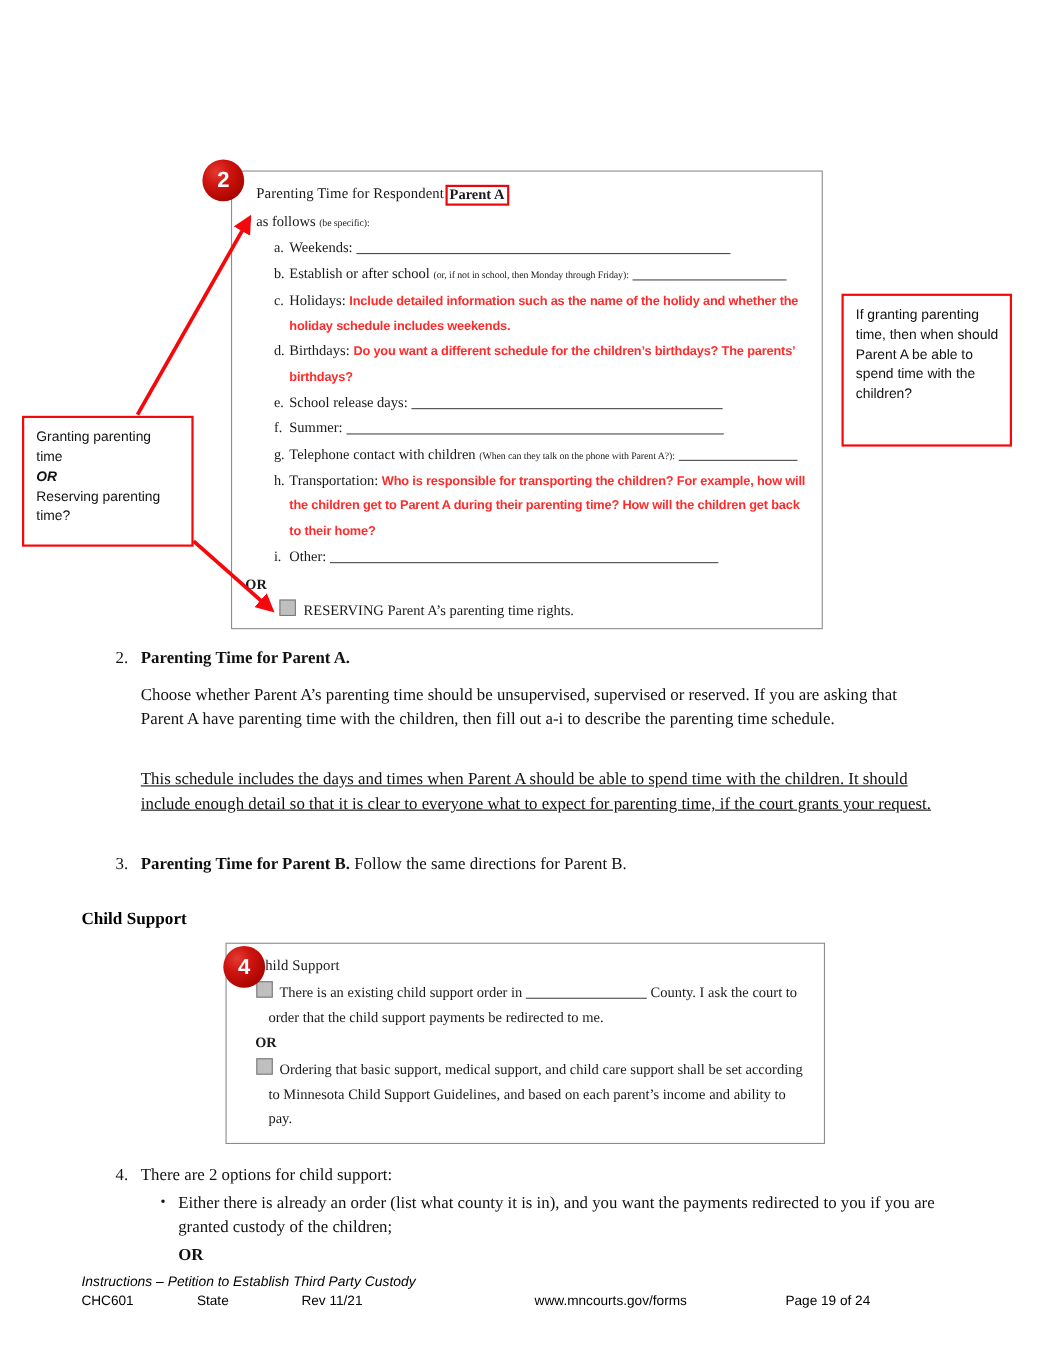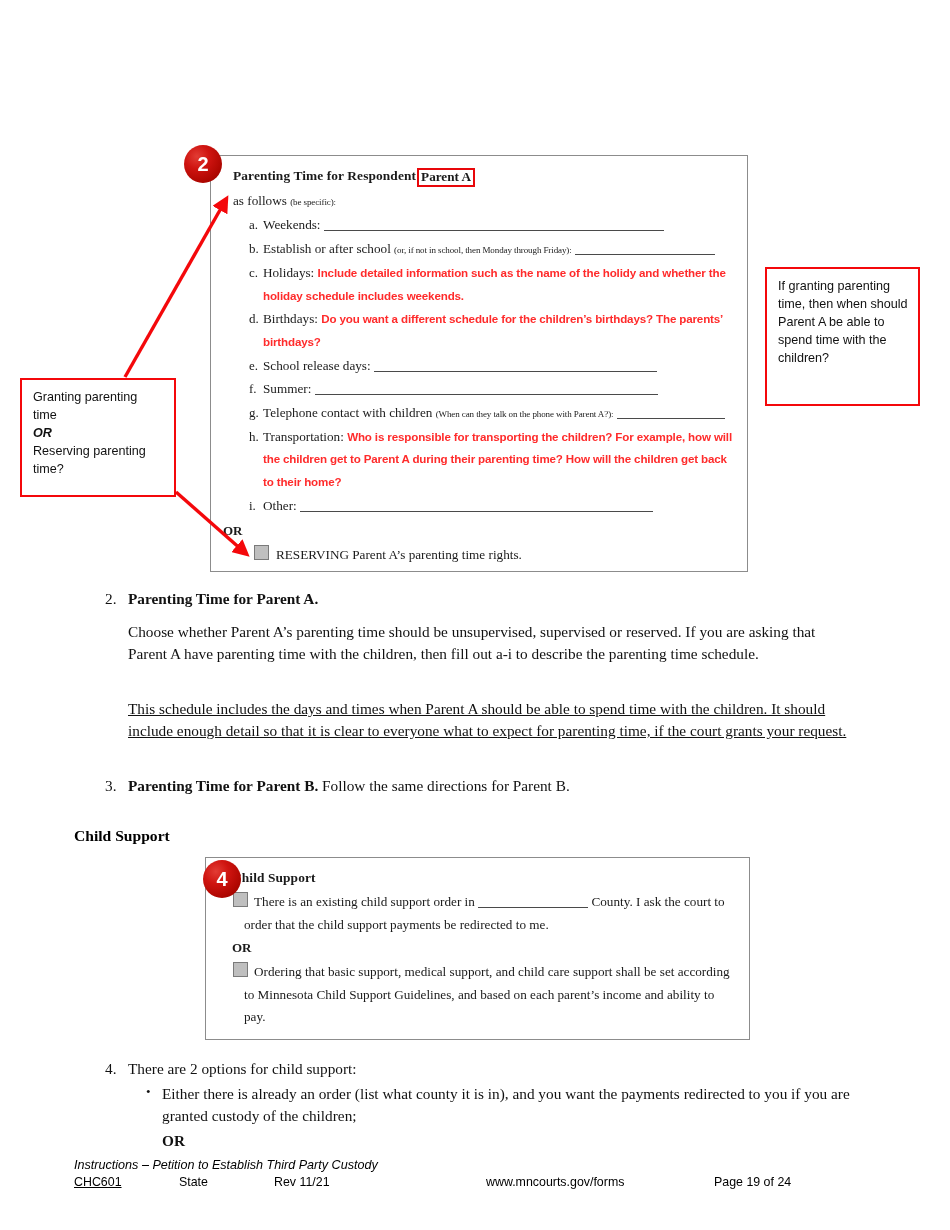--- a/index.html
+++ b/index.html
@@ -43,21 +43,21 @@
   .snippet-inner {
     position: relative;
     padding: 8px 12px 6px 22px;
     font-family: "Liberation Serif", serif;
     font-size: 13.2px;
     line-height: 1.72;
     color: #1a1a1a;
   }
 
   .snip-title {
-    font-weight: bold;
+    font-weight: normal;
     font-size: 13.4px;
     letter-spacing: 0.1px;
     display: inline;
   }
   .redbox-label {
     display: inline-block;
     border: 2.4px solid #e8070a;
     padding: 0px 2px 0px 2px;
     margin-left: 1px;
     font-weight: bold;
@@ -245,21 +245,21 @@
   #footer-line1 {
     font-style: italic;
     font-size: 12.6px;
     margin-bottom: 3px;
   }
   #footer-line2 {
     position: relative;
     height: 17px;
   }
   #footer-line2 > span { position: absolute; top: 0; }
-  .f-code { left: 0px; text-decoration: underline; }
+  .f-code { left: 0px; }
   .f-state { left: 105px; }
   .f-rev { left: 200px; }
   .f-url { left: 412px; }
   .f-page { left: 640px; }
 </style>
 </head>
 <body>
 
 <div id="page">
 

